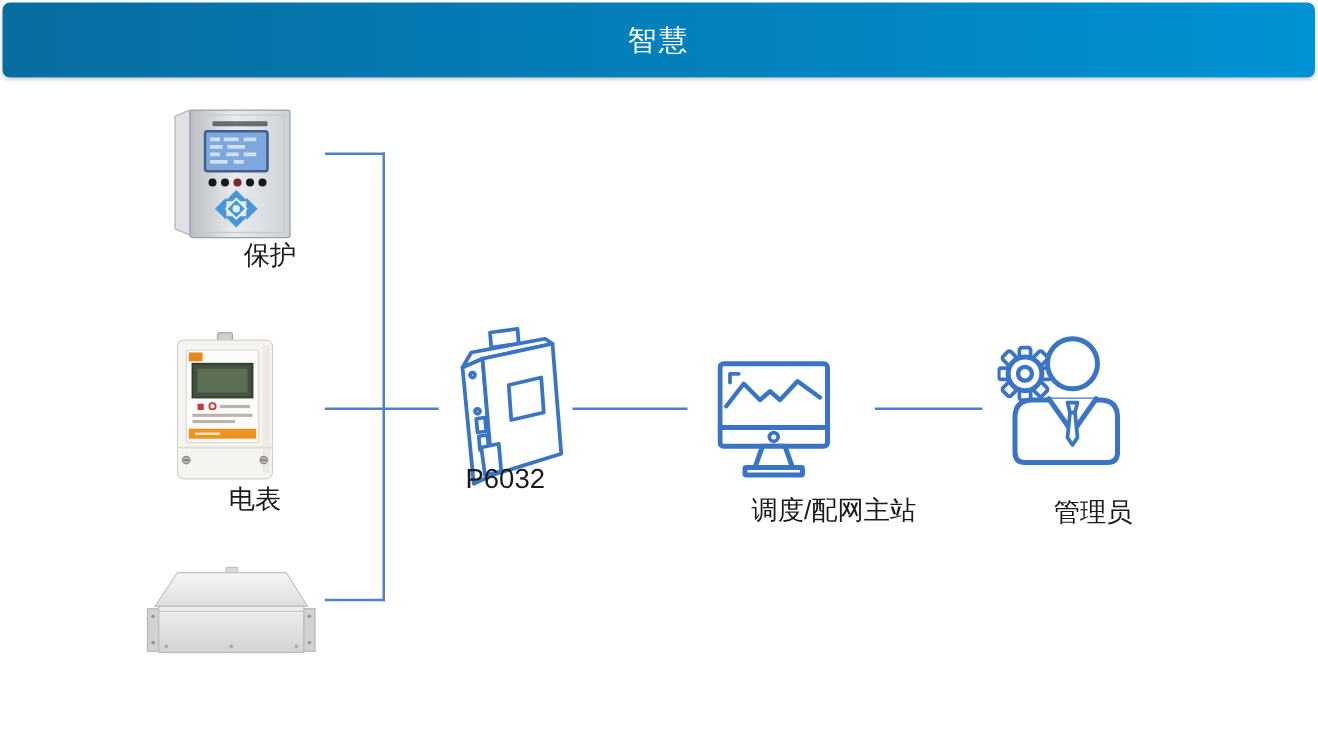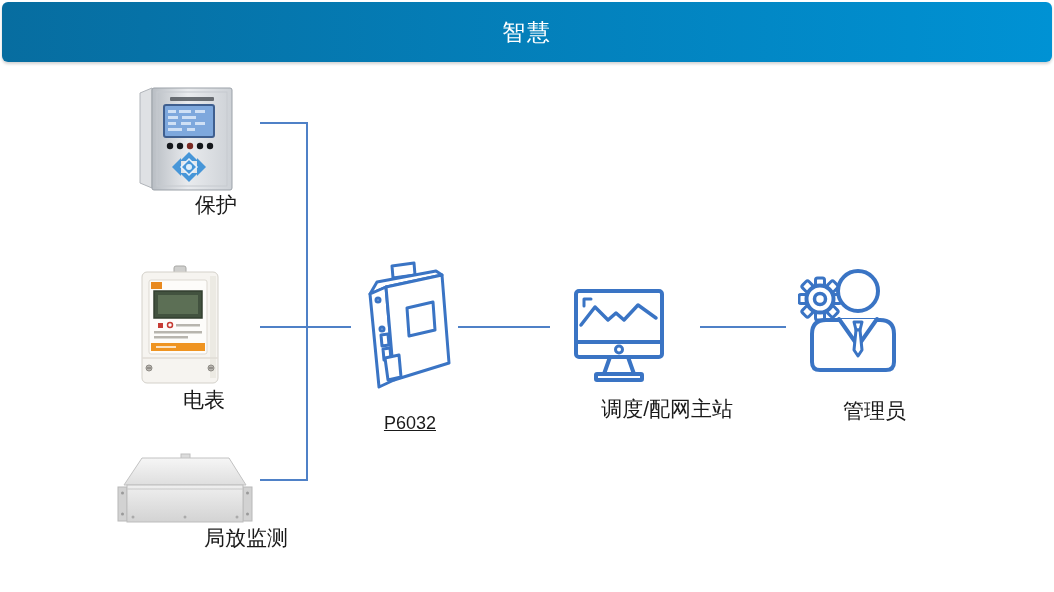--- a/index.html
+++ b/index.html
@@ -196,18 +196,17 @@
       <polygon points="41,53 79,53 60,80" fill="#ffffff"></polygon>
       <line class="blue-line" stroke-width="4" x1="41" y1="53" x2="60" y2="80"></line>
       <line class="blue-line" stroke-width="4" x1="79" y1="53" x2="60" y2="80"></line>
       <polygon class="blue-stroke" stroke-width="3" points="56,56 64,56 62,64 58,64"></polygon>
       <polygon class="blue-stroke" stroke-width="3" points="58,64 62,64 64,84 60,90 56,84"></polygon>
     </g>
   </svg>
 
   <div class="node-label" style="left:137px;top:192px;width:100px;">保护</div>
   <div class="node-label" style="left:135px;top:389px;width:90px;font-family:Liberation Mono, monospace;">电表</div>
-  <div class="node-label" style="left:108px;top:525px;width:180px;">局放监测</div>
-  <div class="node-label" style="left:336px;top:410px;width:100px;font-size:18px;text-decoration:underline;">P6032</div>
+  <div class="node-label" style="left:336px;top:370px;width:100px;font-size:22px;">P6032</div>
   <div class="node-label" style="left:533px;top:396px;width:200px;">调度/配网主站</div>
   <div class="node-label" style="left:806px;top:398px;width:100px;">管理员</div>
 
 </div>
 
 </body></html>

